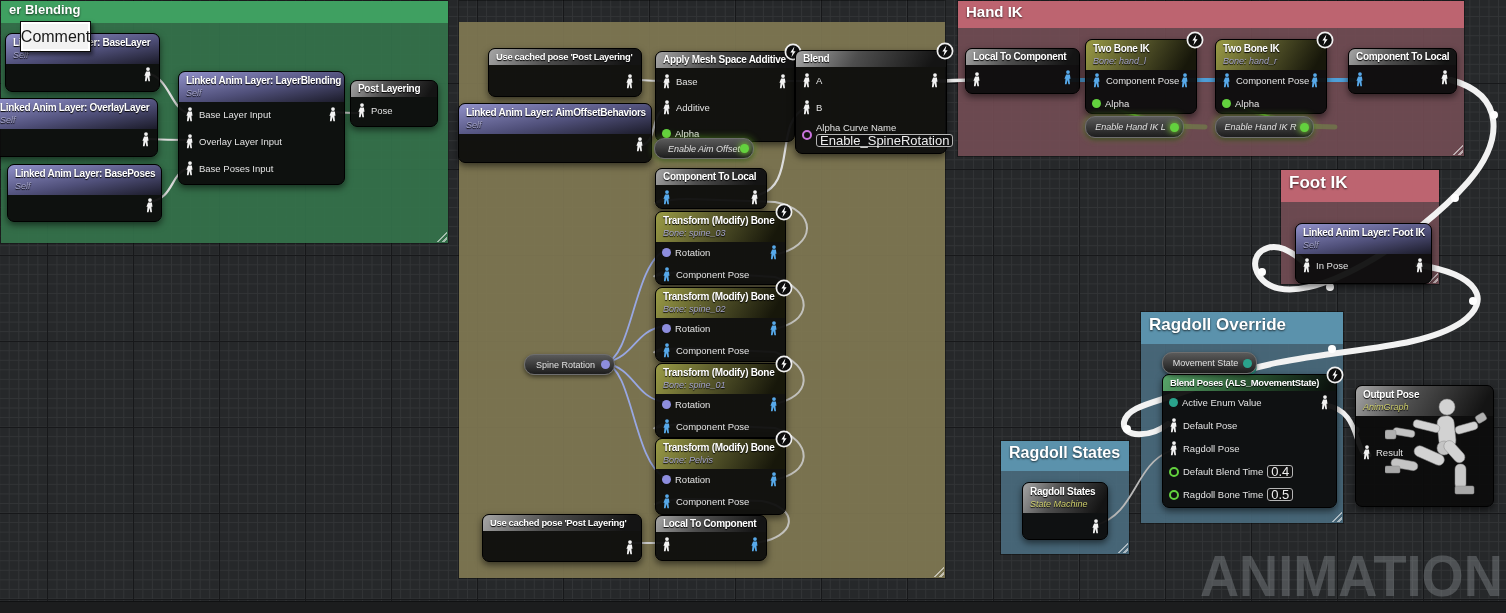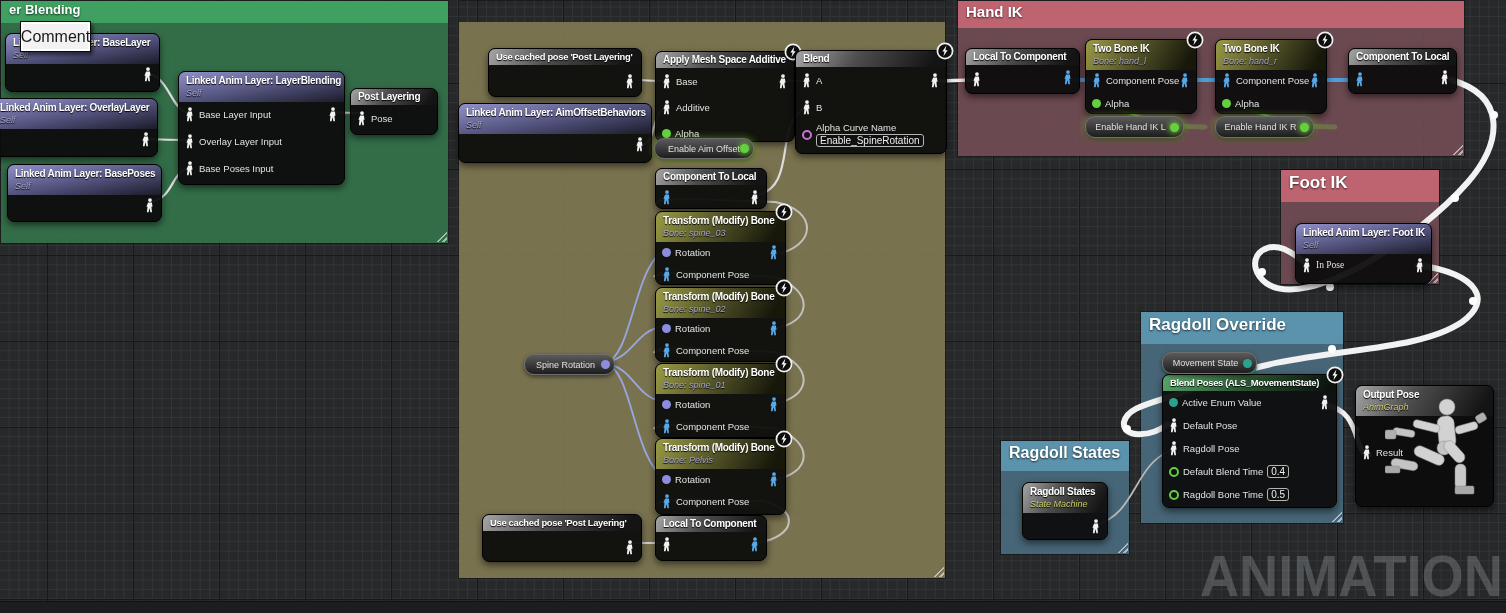--- a/index.html
+++ b/index.html
@@ -27,28 +27,28 @@
   .t-gray{background:linear-gradient(120deg,#a6a6a6 0%,#4e4e4e 40%,#141414 90%);}
   .t-indigo{background:linear-gradient(170deg,#9191ca 0%,#50507a 55%,#1b1b29 100%);}
   .t-olive{background:linear-gradient(120deg,#9b9c46 0%,#55552a 45%,#17170a 90%);}
   .t-green{background:linear-gradient(120deg,#58a66a 0%,#28512f 50%,#0c130e 95%);}
   .sub-indigo{color:#a3a3c8;}
   .sub-olive{color:#cdcd6b;}
   .pin-row{position:absolute;display:flex;align-items:center;gap:4px;font-size:9.5px;color:#e2e2e2;white-space:nowrap;}
   .pin-row.out{flex-direction:row-reverse;}
   .pcirc{width:9px;height:9px;border-radius:50%;flex:0 0 auto;}
   .pring{width:6px;height:6px;border-radius:50%;border:2px solid;flex:0 0 auto;background:transparent;}
-  .vbox{display:inline-block;border:1px solid #b5b5b5;background:#101010;color:#eee;font-size:10px;
+  .vbox{display:inline-block;border:1px solid #b5b5b5;background:#101010;color:#eee;font-size:13px;
      padding:0px 3px;border-radius:3px;line-height:11px;}
   .bolt{position:absolute;top:-9px;right:-8px;width:18px;height:18px;}
   .pill{position:absolute;background:linear-gradient(180deg,#5a5a5a,#1d1d1d);border:1px solid #6e6e6e;
      border-radius:10px;color:#e0e0e0;font-size:9px;display:flex;align-items:center;justify-content:center;
      box-shadow:0 2px 4px rgba(0,0,0,.5);}
   .pill .dot{position:absolute;right:4px;width:9px;height:9px;border-radius:50%;}
-  .pill.glow{box-shadow:0 0 7px 1px rgba(130,220,50,.38),0 2px 4px rgba(0,0,0,.5);}
+  .pill.glow{box-shadow:0 0 7px 1px rgba(130,220,50,.38),0 2px 4px rgba(0,0,0,.5);font-style:italic;}
   #tooltip{position:absolute;left:20px;top:21px;width:69px;height:29px;background:#f2f2f2;
      border:1px solid #0a0a0a;box-shadow:2px 3px 4px rgba(0,0,0,.55), inset 0 0 0 2px #fff;color:#1a1a1a;font-size:16px;
      display:flex;align-items:center;justify-content:center;z-index:60;}
   #watermark{position:absolute;left:1200px;top:543px;font-size:57px;font-weight:bold;
      color:rgba(195,200,203,.26);white-space:nowrap;transform:scaleX(0.95);transform-origin:left;}
   #bottomstrip{position:absolute;left:0;top:601px;width:1506px;height:12px;background:#1c1d1e;border-top:1px solid #101112;}
   svg.wires{position:absolute;left:0;top:0;z-index:20;pointer-events:none;}
   .comment{z-index:5;}
   .node,.pill{z-index:30;}
 </style>
@@ -212,21 +212,21 @@
       </div>
       <div class="pin-row out" style="right:6px;top:29px;height:27px;">
         <svg width="10" height="15" viewBox="0 0 10 15" style="flex:0 0 auto">
           <g fill="#f2f2f2">
             <circle cx="5" cy="2.1" r="1.9"></circle>
             <path d="M3.1 4.6 h3.8 l.6 4.1 h-1.1 l.6 5.6 h-1.6 l-.9-4.4 -.9 4.4 H1.9 l.6-5.6 H1.4 z"></path>
           </g>
         </svg>
       </div>
     </div>
-  <div class="node" id="n-postlayering" style="left:350px;top:88px;width:86px;height:45px;">
+  <div class="node" id="n-postlayering" style="left:350px;top:80px;width:86px;height:45px;">
       <div class="ntitle t-gray" style="">Post Layering</div>
       <div class="pin-row" style="left:6px;top:16px;height:26px;">
         <svg width="10" height="15" viewBox="0 0 10 15" style="flex:0 0 auto">
           <g fill="#f2f2f2">
             <circle cx="5" cy="2.1" r="1.9"></circle>
             <path d="M3.1 4.6 h3.8 l.6 4.1 h-1.1 l.6 5.6 h-1.6 l-.9-4.4 -.9 4.4 H1.9 l.6-5.6 H1.4 z"></path>
           </g>
         </svg>
         <span>Pose</span>
       </div>
@@ -608,21 +608,21 @@
             <path d="M3.1 4.6 h3.8 l.6 4.1 h-1.1 l.6 5.6 h-1.6 l-.9-4.4 -.9 4.4 H1.9 l.6-5.6 H1.4 z"></path>
           </g>
         </svg>
       </div>
     </div>
   <div class="node" id="n-footik" style="left:1295px;top:223px;width:135px;height:59px;">
       <div class="ntitle t-indigo" style="height:29px;line-height:15px;padding-top:1px;">
         <div>Linked Anim Layer: Foot IK</div>
         <div class="sub-indigo" style="font-weight:normal;font-style:italic;font-size:9px;line-height:10px;letter-spacing:0;">Self</div>
       </div>
-      <div class="pin-row" style="left:6px;top:29px;height:24px;font-family:Liberation Serif, serif;">
+      <div class="pin-row" style="left:6px;top:29px;height:24px;">
         <svg width="10" height="15" viewBox="0 0 10 15" style="flex:0 0 auto">
           <g fill="#f2f2f2">
             <circle cx="5" cy="2.1" r="1.9"></circle>
             <path d="M3.1 4.6 h3.8 l.6 4.1 h-1.1 l.6 5.6 h-1.6 l-.9-4.4 -.9 4.4 H1.9 l.6-5.6 H1.4 z"></path>
           </g>
         </svg>
         <span>In Pose</span>
       </div>
       <div class="pin-row out" style="right:6px;top:29px;height:24px;">
         <svg width="10" height="15" viewBox="0 0 10 15" style="flex:0 0 auto">

